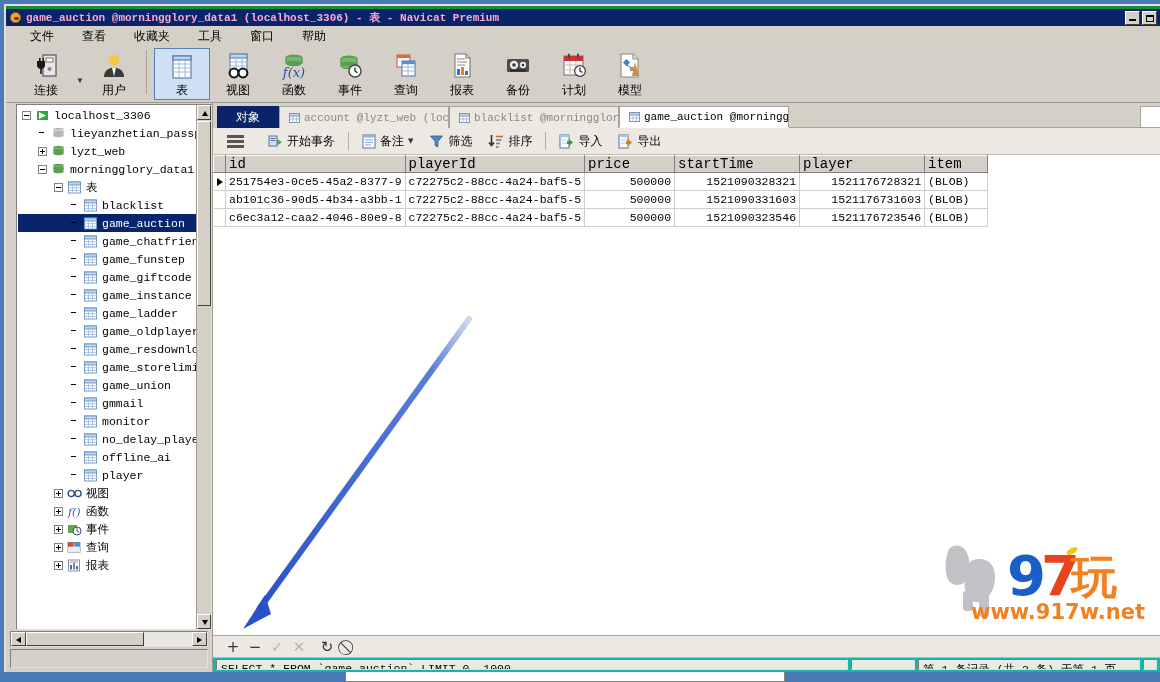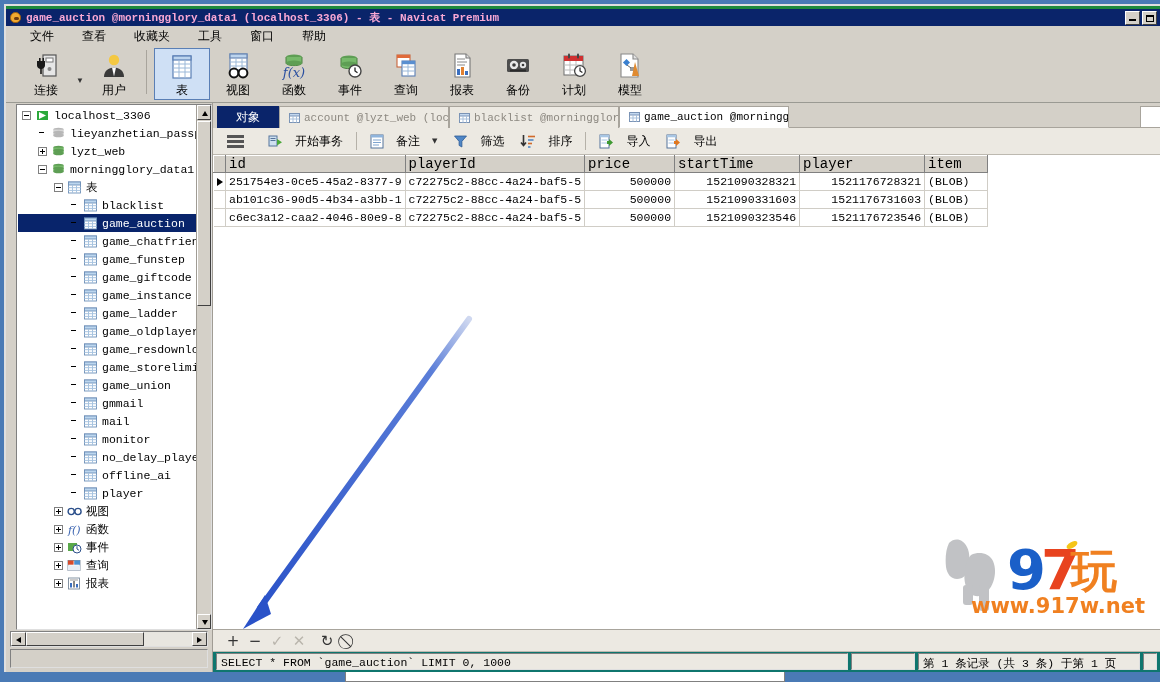--- a/index.html
+++ b/index.html
@@ -199,21 +199,21 @@
     width:20px; height:22px; background:#fff; border:1px solid #a8a49c;
     border-right:none;
   }
 
   
   .actionbar {
     height:27px; display:flex; align-items:center; gap:0; padding-left:14px;
     background:#ece9e2; border-bottom:1px solid #bdb9b0;
   }
   .ab-item {
-    display:flex; align-items:center; gap:12px; padding:3px 8px;
+    display:flex; align-items:center; gap:4px; padding:3px 8px;
     font-size:12px; color:#000; cursor:default;
     font-family:"DejaVu Sans", sans-serif;
   }
   .ab-sep { width:1px; height:18px; background:#b5b1a8; margin:0 5px; }
   .hamburger { display:flex; flex-direction:column; gap:2px; padding:0 16px 0 0; }
   .hamburger i { width:17px; height:3px; background:#555; display:block; }
 
   
   .gridwrap { flex:1; background:#fff; position:relative; overflow:hidden;
     border-bottom:1px solid #a8a49c; }
@@ -252,21 +252,21 @@
   
   .editbar {
     height:22px; display:flex; align-items:center; gap:2px; padding-left:10px;
     background:#ece9e2; border-bottom:1px solid #bdb9b0;
   }
   .eb { width:20px; height:18px; display:flex; align-items:center; justify-content:center;
     font-size:15px; color:#333; cursor:default; font-family:"DejaVu Sans", sans-serif; }
   .eb.dim { color:#b9b5ac; }
 
   
-  .sqlrow { height:20px; display:flex; align-items:stretch; background:#0f766e; gap:3px;
+  .sqlrow { height:14px; display:flex; align-items:stretch; background:#14b8a6; gap:3px;
     padding:1px 3px 2px 3px; }
   .sqlbox {
     flex:1; background:#ece9e2; border:1px solid #808080;
     border-right-color:#dfdfdf; border-bottom-color:#dfdfdf;
     font-family:"Liberation Mono", monospace; font-size:11.5px;
     padding:2px 4px; color:#000; white-space:nowrap; overflow:hidden;
   }
   .sqlbox.small { flex:none; width:64px; }
   .sqlbox.rec { flex:none; width:222px; }
   .sqlbox.grip { flex:none; width:14px; padding:0; }
@@ -680,33 +680,20 @@
                 <span class="exp none"></span>
                 <svg viewBox="0 0 15 13" width="15" height="13" class="ticon">
                   <rect x="1.5" y="1" width="12" height="11" fill="#fff" stroke="#6e90b8" stroke-width="0.9"></rect>
                   <rect x="1.5" y="1" width="12" height="3" fill="#bcd6ee" stroke="#6e90b8" stroke-width="0.9"></rect>
                   <line x1="5.5" y1="4" x2="5.5" y2="12" stroke="#a8c4e0"></line>
                   <line x1="9.5" y1="4" x2="9.5" y2="12" stroke="#a8c4e0"></line>
                   <line x1="1.5" y1="6.7" x2="13.5" y2="6.7" stroke="#a8c4e0"></line>
                   <line x1="1.5" y1="9.4" x2="13.5" y2="9.4" stroke="#a8c4e0"></line>
                 </svg>
                 <span class="tlbl">gmmail</span>
-              </div>
-              <div class="tnode">
-                <span style="display: inline-block; width: 52px; flex: 0 0 auto;"></span>
-                <span class="exp none"></span>
-                <svg viewBox="0 0 15 13" width="15" height="13" class="ticon">
-                  <rect x="1.5" y="1" width="12" height="11" fill="#fff" stroke="#6e90b8" stroke-width="0.9"></rect>
-                  <rect x="1.5" y="1" width="12" height="3" fill="#bcd6ee" stroke="#6e90b8" stroke-width="0.9"></rect>
-                  <line x1="5.5" y1="4" x2="5.5" y2="12" stroke="#a8c4e0"></line>
-                  <line x1="9.5" y1="4" x2="9.5" y2="12" stroke="#a8c4e0"></line>
-                  <line x1="1.5" y1="6.7" x2="13.5" y2="6.7" stroke="#a8c4e0"></line>
-                  <line x1="1.5" y1="9.4" x2="13.5" y2="9.4" stroke="#a8c4e0"></line>
-                </svg>
-                <span class="tlbl">mail</span>
               </div>
               <div class="tnode">
                 <span style="display: inline-block; width: 52px; flex: 0 0 auto;"></span>
                 <span class="exp none"></span>
                 <svg viewBox="0 0 15 13" width="15" height="13" class="ticon">
                   <rect x="1.5" y="1" width="12" height="11" fill="#fff" stroke="#6e90b8" stroke-width="0.9"></rect>
                   <rect x="1.5" y="1" width="12" height="3" fill="#bcd6ee" stroke="#6e90b8" stroke-width="0.9"></rect>
                   <line x1="5.5" y1="4" x2="5.5" y2="12" stroke="#a8c4e0"></line>
                   <line x1="9.5" y1="4" x2="9.5" y2="12" stroke="#a8c4e0"></line>
                   <line x1="1.5" y1="6.7" x2="13.5" y2="6.7" stroke="#a8c4e0"></line>

